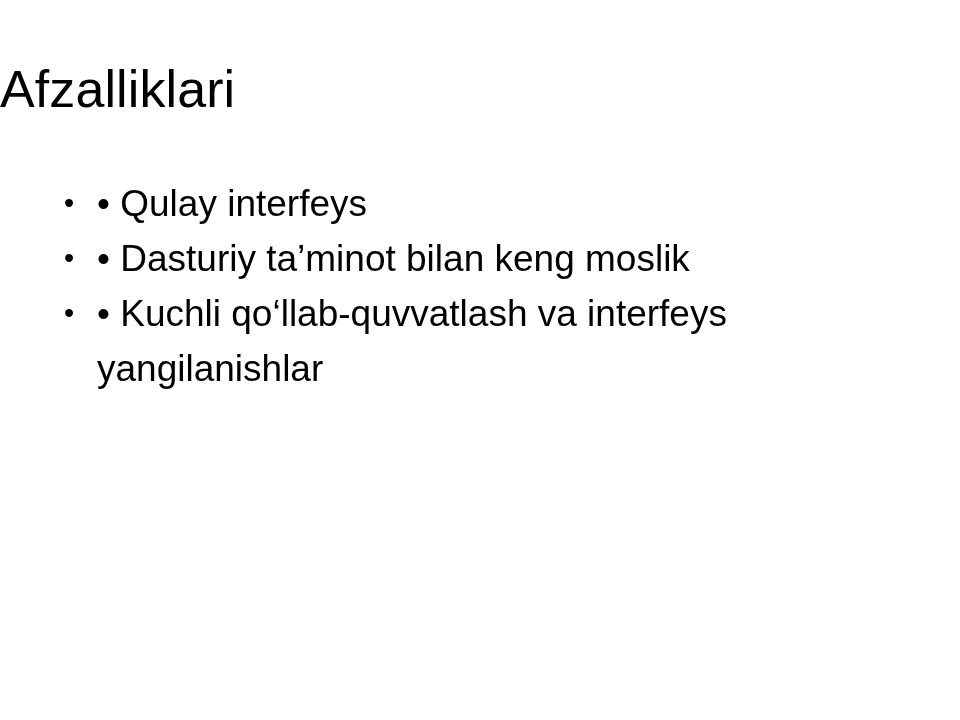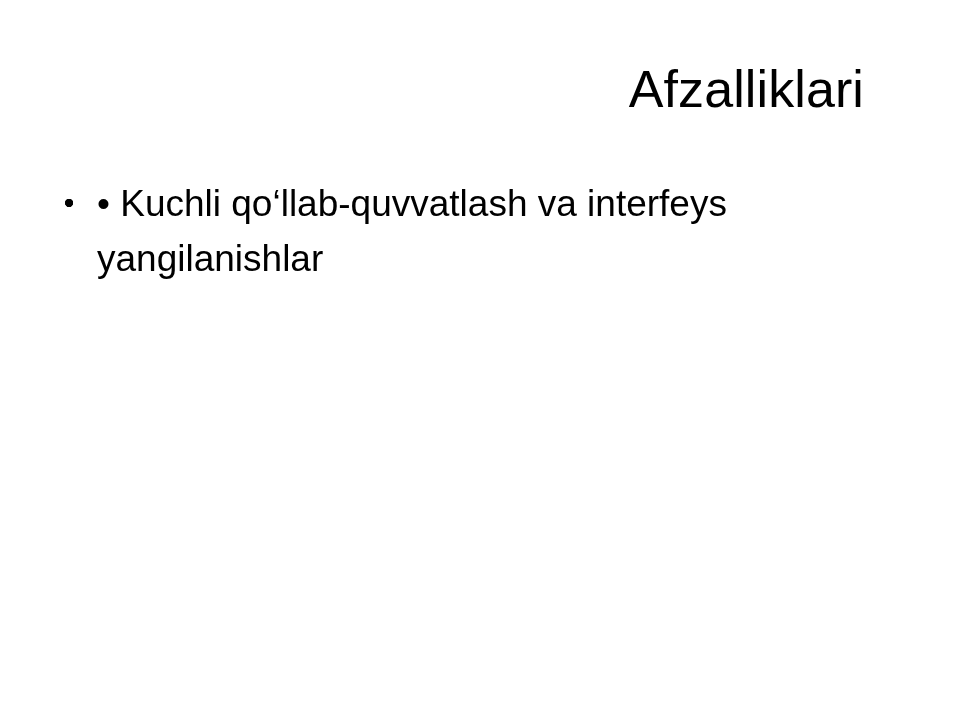--- a/index.html
+++ b/index.html
@@ -22,21 +22,21 @@
     background: #ffffff;
     box-sizing: border-box;
   }
 
   
   .slide-title {
     position: absolute;
     left: 0;
     top: 58px;
     width: 864px;
-    text-align: right;
+    text-align: left;
     font-size: 52px;
     line-height: 62px;
     font-weight: 400;
     letter-spacing: 0.1px;
     color: #000000;
     white-space: nowrap;
   }
 
   
   .body-list {
@@ -79,24 +79,26 @@
 <body>
 
 <div class="slide">
 
   <div class="slide-title">Afzalliklari</div>
 
   <ul class="body-list">
 
     <li class="body-item">
       <span class="bullet-marker">•</span>
+      <span class="item-text">• Qulay interfeys</span>
     </li>
 
     <li class="body-item">
       <span class="bullet-marker">•</span>
+      <span class="item-text">• Dasturiy ta’minot bilan keng moslik</span>
     </li>
 
     <li class="body-item">
       <span class="bullet-marker">•</span>
       <span class="item-text">• Kuchli qo‘llab-quvvatlash va interfeys yangilanishlar</span>
     </li>
 
   </ul>
 
 </div>

